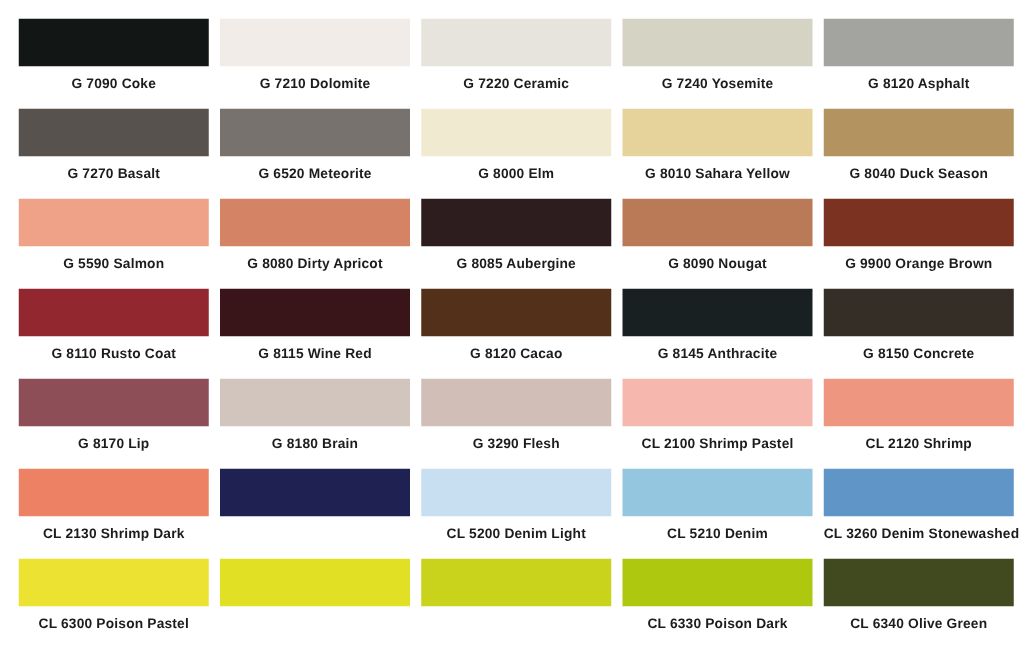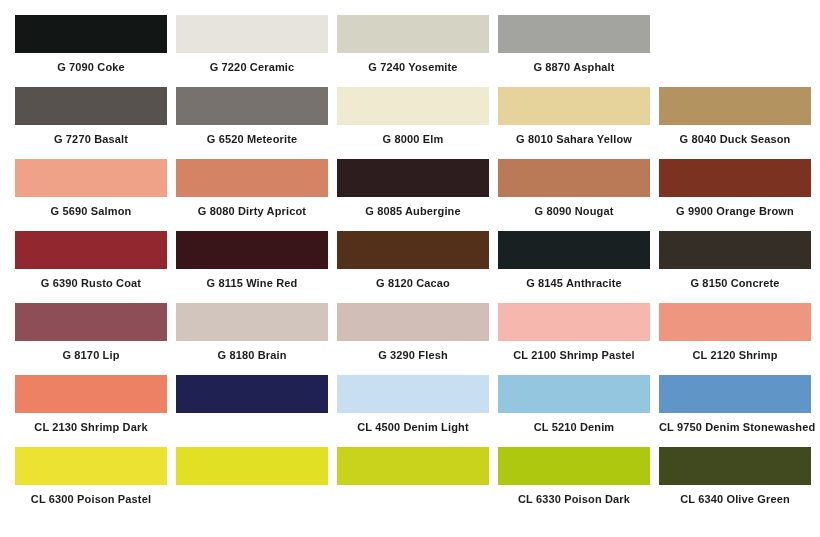--- a/index.html
+++ b/index.html
@@ -56,30 +56,34 @@
 </head>
 <body style="background: rgb(255, 255, 255);">
 
 <div id="swatch-grid">
     <div class="swatch-row">
       <div class="swatch-cell">
         <div class="swatch-chip" style="background-color: rgb(18, 22, 20);"></div>
         <span class="swatch-label">G 7090 Coke</span>
       </div>
       <div class="swatch-cell">
+        <div class="swatch-chip" style="background-color: rgb(241, 236, 231);"></div>
+        <span class="swatch-label">G 7210 Dolomite</span>
+      </div>
+      <div class="swatch-cell">
         <div class="swatch-chip" style="background-color: rgb(231, 227, 221);"></div>
         <span class="swatch-label">G 7220 Ceramic</span>
       </div>
       <div class="swatch-cell">
         <div class="swatch-chip" style="background-color: rgb(212, 211, 196);"></div>
         <span class="swatch-label">G 7240 Yosemite</span>
       </div>
       <div class="swatch-cell">
         <div class="swatch-chip" style="background-color: rgb(163, 163, 160);"></div>
-        <span class="swatch-label">G 8870 Asphalt</span>
+        <span class="swatch-label">G 8120 Asphalt</span>
       </div>
     </div>
     <div class="swatch-row">
       <div class="swatch-cell">
         <div class="swatch-chip" style="background-color: rgb(87, 82, 77);"></div>
         <span class="swatch-label">G 7270 Basalt</span>
       </div>
       <div class="swatch-cell">
         <div class="swatch-chip" style="background-color: rgb(119, 114, 109);"></div>
         <span class="swatch-label">G 6520 Meteorite</span>
@@ -93,21 +97,21 @@
         <span class="swatch-label">G 8010 Sahara Yellow</span>
       </div>
       <div class="swatch-cell">
         <div class="swatch-chip" style="background-color: rgb(179, 147, 95);"></div>
         <span class="swatch-label">G 8040 Duck Season</span>
       </div>
     </div>
     <div class="swatch-row">
       <div class="swatch-cell">
         <div class="swatch-chip" style="background-color: rgb(240, 162, 137);"></div>
-        <span class="swatch-label">G 5690  Salmon</span>
+        <span class="swatch-label">G 5590  Salmon</span>
       </div>
       <div class="swatch-cell">
         <div class="swatch-chip" style="background-color: rgb(213, 131, 101);"></div>
         <span class="swatch-label">G 8080 Dirty Apricot</span>
       </div>
       <div class="swatch-cell">
         <div class="swatch-chip" style="background-color: rgb(46, 29, 31);"></div>
         <span class="swatch-label">G 8085 Aubergine</span>
       </div>
       <div class="swatch-cell">
@@ -115,21 +119,21 @@
         <span class="swatch-label">G 8090 Nougat</span>
       </div>
       <div class="swatch-cell">
         <div class="swatch-chip" style="background-color: rgb(123, 50, 33);"></div>
         <span class="swatch-label">G 9900 Orange Brown</span>
       </div>
     </div>
     <div class="swatch-row">
       <div class="swatch-cell">
         <div class="swatch-chip" style="background-color: rgb(147, 39, 47);"></div>
-        <span class="swatch-label">G 6390 Rusto Coat</span>
+        <span class="swatch-label">G 8110 Rusto Coat</span>
       </div>
       <div class="swatch-cell">
         <div class="swatch-chip" style="background-color: rgb(57, 20, 25);"></div>
         <span class="swatch-label">G 8115 Wine Red</span>
       </div>
       <div class="swatch-cell">
         <div class="swatch-chip" style="background-color: rgb(83, 48, 26);"></div>
         <span class="swatch-label">G 8120 Cacao</span>
       </div>
       <div class="swatch-cell">
@@ -166,29 +170,29 @@
     <div class="swatch-row">
       <div class="swatch-cell">
         <div class="swatch-chip" style="background-color: rgb(236, 130, 99);"></div>
         <span class="swatch-label">CL 2130  Shrimp Dark</span>
       </div>
       <div class="swatch-cell">
         <div class="swatch-chip" style="background-color: rgb(30, 33, 82);"></div>
       </div>
       <div class="swatch-cell">
         <div class="swatch-chip" style="background-color: rgb(199, 223, 240);"></div>
-        <span class="swatch-label">CL 4500 Denim Light</span>
+        <span class="swatch-label">CL 5200 Denim Light</span>
       </div>
       <div class="swatch-cell">
         <div class="swatch-chip" style="background-color: rgb(149, 198, 224);"></div>
         <span class="swatch-label">CL 5210 Denim</span>
       </div>
       <div class="swatch-cell">
         <div class="swatch-chip" style="background-color: rgb(96, 149, 199);"></div>
-        <span class="swatch-label">CL 9750 Denim  Stonewashed</span>
+        <span class="swatch-label">CL 3260 Denim  Stonewashed</span>
       </div>
     </div>
     <div class="swatch-row">
       <div class="swatch-cell">
         <div class="swatch-chip" style="background-color: rgb(236, 226, 49);"></div>
         <span class="swatch-label">CL 6300 Poison Pastel</span>
       </div>
       <div class="swatch-cell">
         <div class="swatch-chip" style="background-color: rgb(225, 224, 36);"></div>
       </div>

